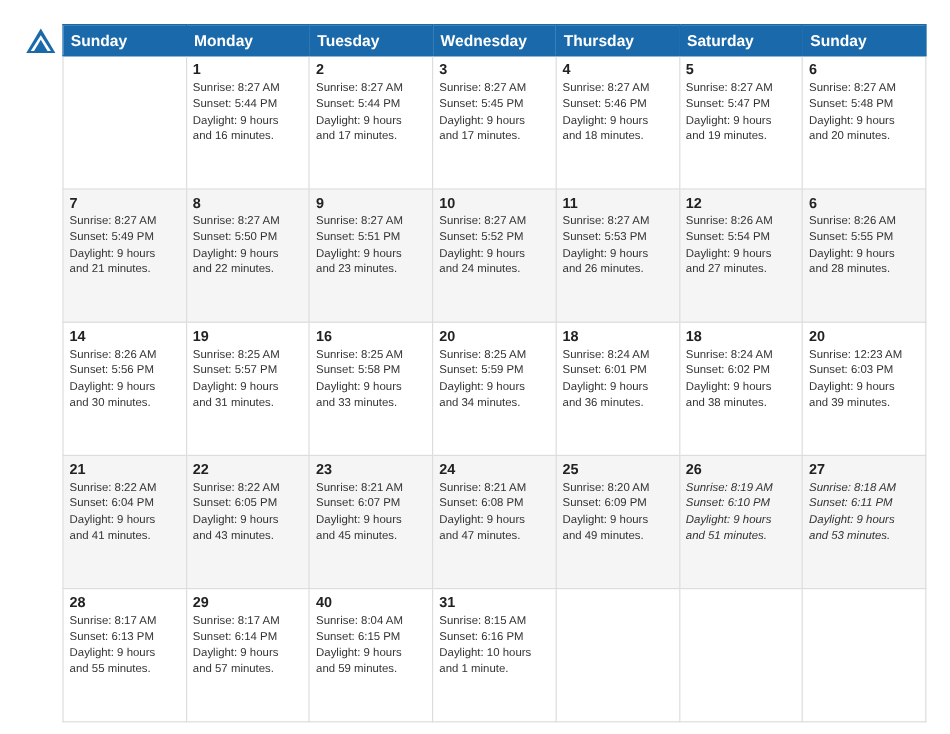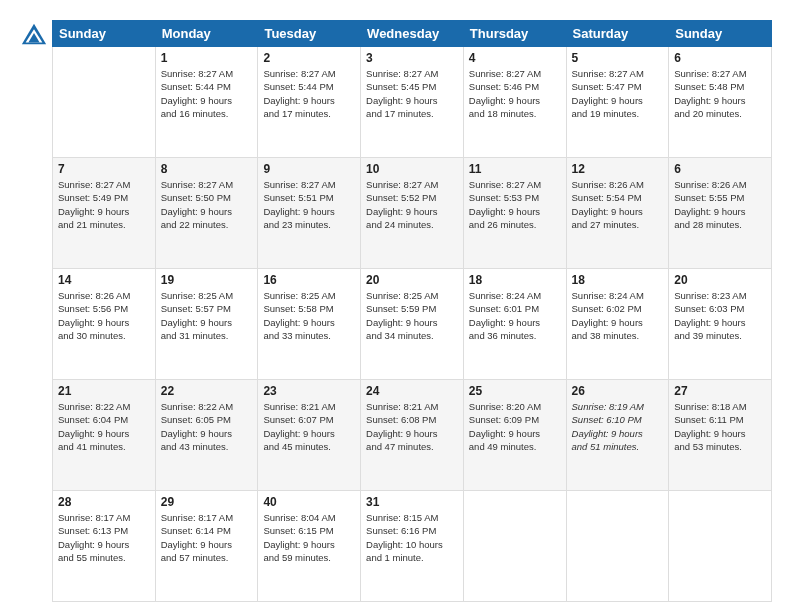--- a/index.html
+++ b/index.html
@@ -264,21 +264,21 @@
           </td>
           <td>
             <span class="day-num">18</span>
             <div class="day-info" style="white-space: pre-line;">Sunrise: 8:24 AM
 Sunset: 6:02 PM
 Daylight: 9 hours
 and 38 minutes.</div>
           </td>
           <td>
             <span class="day-num">20</span>
-            <div class="day-info" style="white-space: pre-line;">Sunrise: 8:23 AM
+            <div class="day-info" style="white-space: pre-line;">Sunrise: 12:23 AM
 Sunset: 6:03 PM
 Daylight: 9 hours
 and 39 minutes.</div>
           </td>
         </tr>
         <tr>
           <td>
             <span class="day-num">21</span>
             <div class="day-info" style="white-space: pre-line;">Sunrise: 8:22 AM
 Sunset: 6:04 PM
@@ -315,21 +315,21 @@
           </td>
           <td>
             <span class="day-num">26</span>
             <div class="day-info" style="white-space: pre-line; font-style: italic;">Sunrise: 8:19 AM
 Sunset: 6:10 PM
 Daylight: 9 hours
 and 51 minutes.</div>
           </td>
           <td>
             <span class="day-num">27</span>
-            <div class="day-info" style="white-space: pre-line;">Sunrise: 8:18 AM
+            <div class="day-info" style="white-space: pre-line; font-style: italic;">Sunrise: 8:18 AM
 Sunset: 6:11 PM
 Daylight: 9 hours
 and 53 minutes.</div>
           </td>
         </tr>
         <tr>
           <td>
             <span class="day-num">28</span>
             <div class="day-info" style="white-space: pre-line;">Sunrise: 8:17 AM
 Sunset: 6:13 PM

